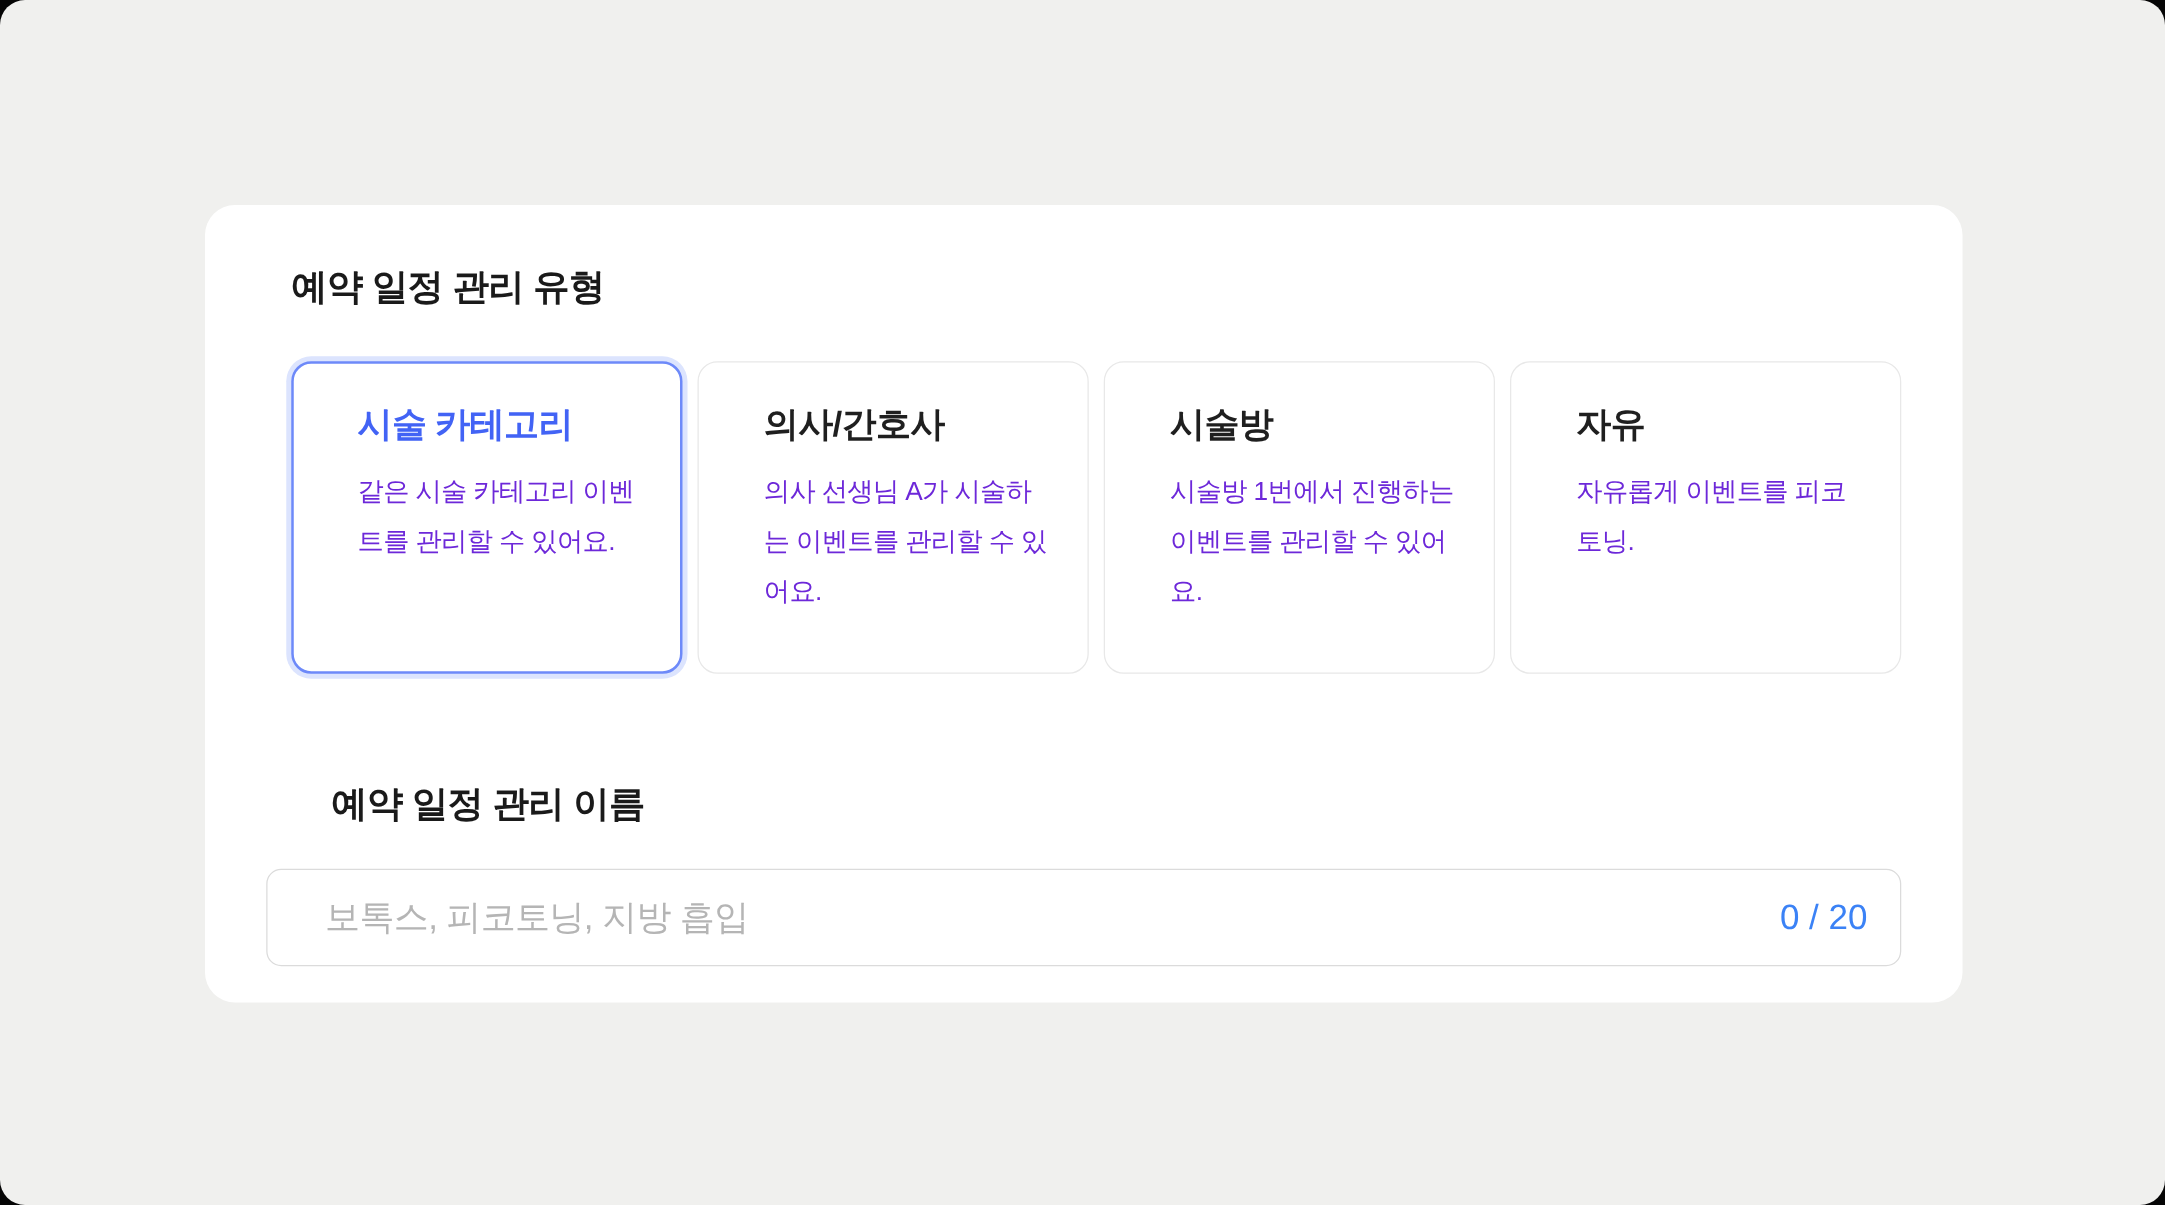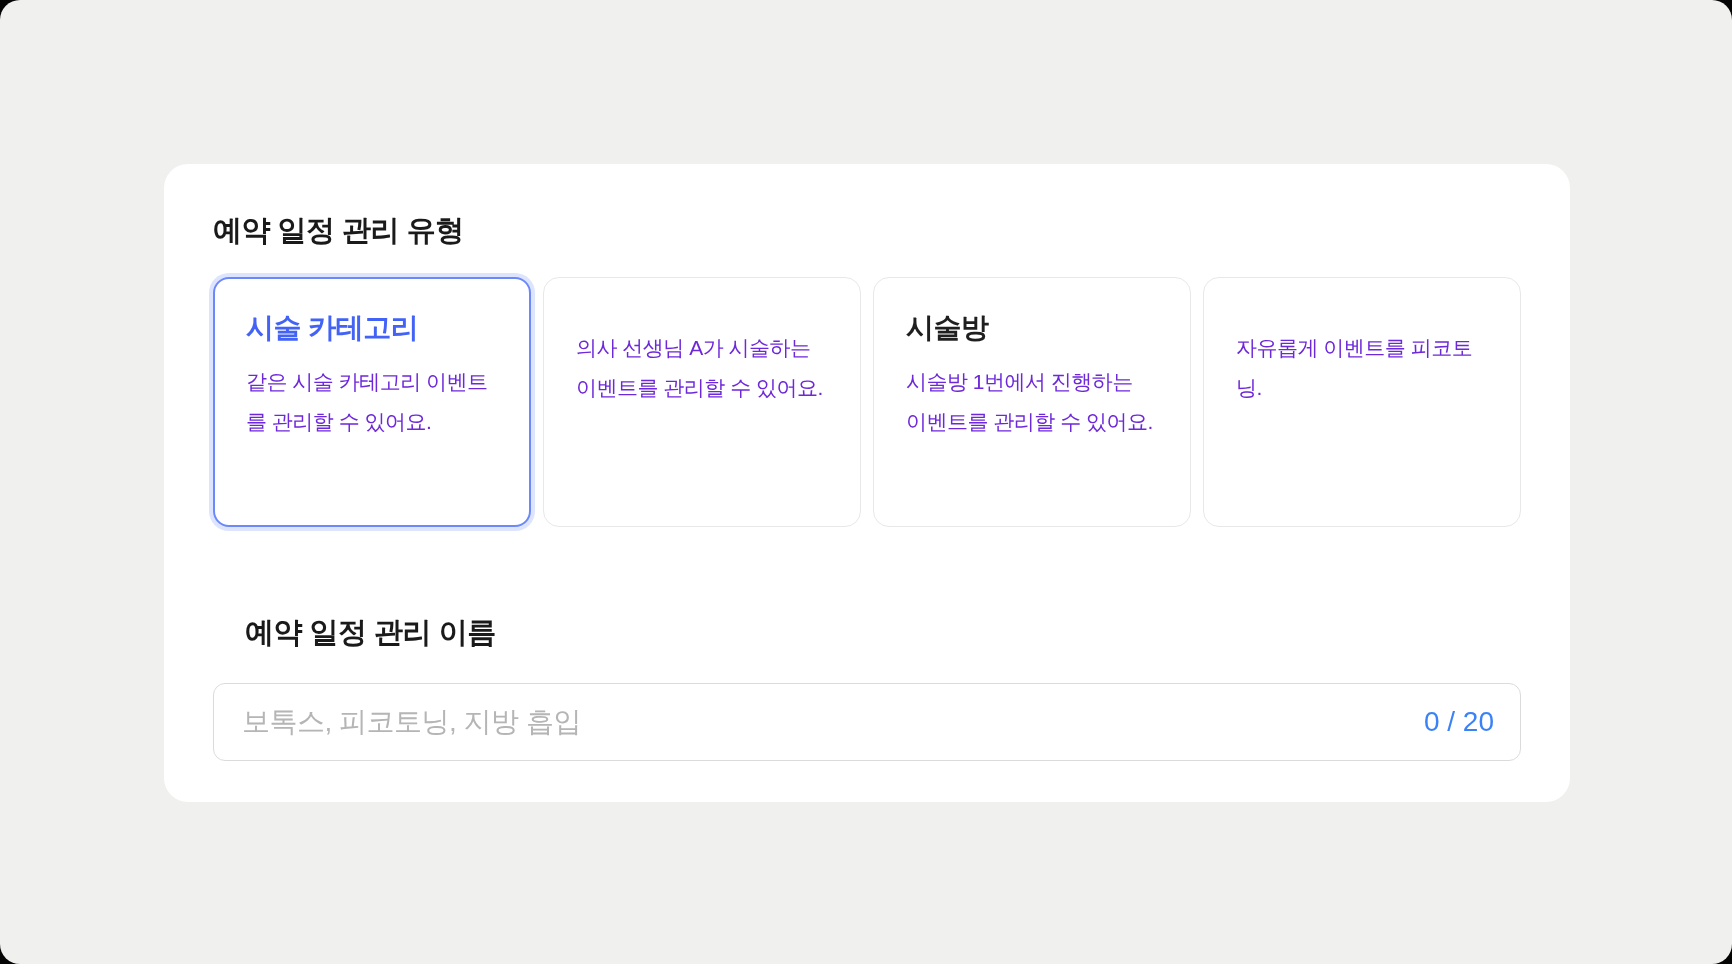--- a/index.html
+++ b/index.html
@@ -1,16 +1,16 @@
 <!DOCTYPE html>
 <html><head>
 <meta charset="utf-8">
 <style>
   html, body { margin: 0; padding: 0; background: #050505; }
-  * { box-sizing: border-box; }
+  * { box-sizing: border-box; padding-left: 20px; }
   body {
     font-family: "Liberation Sans", "DejaVu Sans", sans-serif;
     width: 1732px; height: 964px; overflow: hidden;
   }
   .screen {
     position: relative;
     width: 1732px; height: 964px;
     background: #F0F0EE;
     border-radius: 20px;
     overflow: hidden;
@@ -24,21 +24,21 @@
     padding: 49px 49px 41px 49px;
   }
   .section-title {
     font-size: 29px;
     font-weight: 700;
     color: #1A1A1A;
     line-height: 34px;
     letter-spacing: -0.5px;
   }
   .cards {
-    margin-top: 30px;
+    margin-top: 42px;
     display: grid;
     grid-template-columns: repeat(4, 1fr);
     gap: 12px;
   }
   .card {
     height: 250px;
     background: #FFFFFF;
     border: 1.5px solid #E8E8E8;
     border-radius: 16px;
     padding: 33px 32px;
@@ -106,29 +106,31 @@
     <div class="section-title">예약 일정 관리 유형</div>
 
     <div class="cards">
 
       <div class="card selected">
         <div class="card-title">시술 카테고리</div>
         <div class="card-desc">같은 시술 카테고리 이벤트를 관리할 수 있어요.</div>
       </div>
 
       <div class="card">
+        <div class="card-title">의사/간호사</div>
         <div class="card-desc">의사 선생님 A가 시술하는 이벤트를 관리할 수 있어요.</div>
       </div>
 
       <div class="card">
         <div class="card-title">시술방</div>
         <div class="card-desc">시술방 1번에서 진행하는 이벤트를 관리할 수 있어요.</div>
       </div>
 
       <div class="card">
+        <div class="card-title">자유</div>
         <div class="card-desc">자유롭게 이벤트를 피코토닝.</div>
       </div>
 
     </div>
 
     <div class="section-title name-title">예약 일정 관리 이름</div>
 
     <div class="input-row">
       <input type="text" placeholder="보톡스, 피코토닝, 지방 흡입" style="">
       <span class="char-counter">0 / 20</span>

